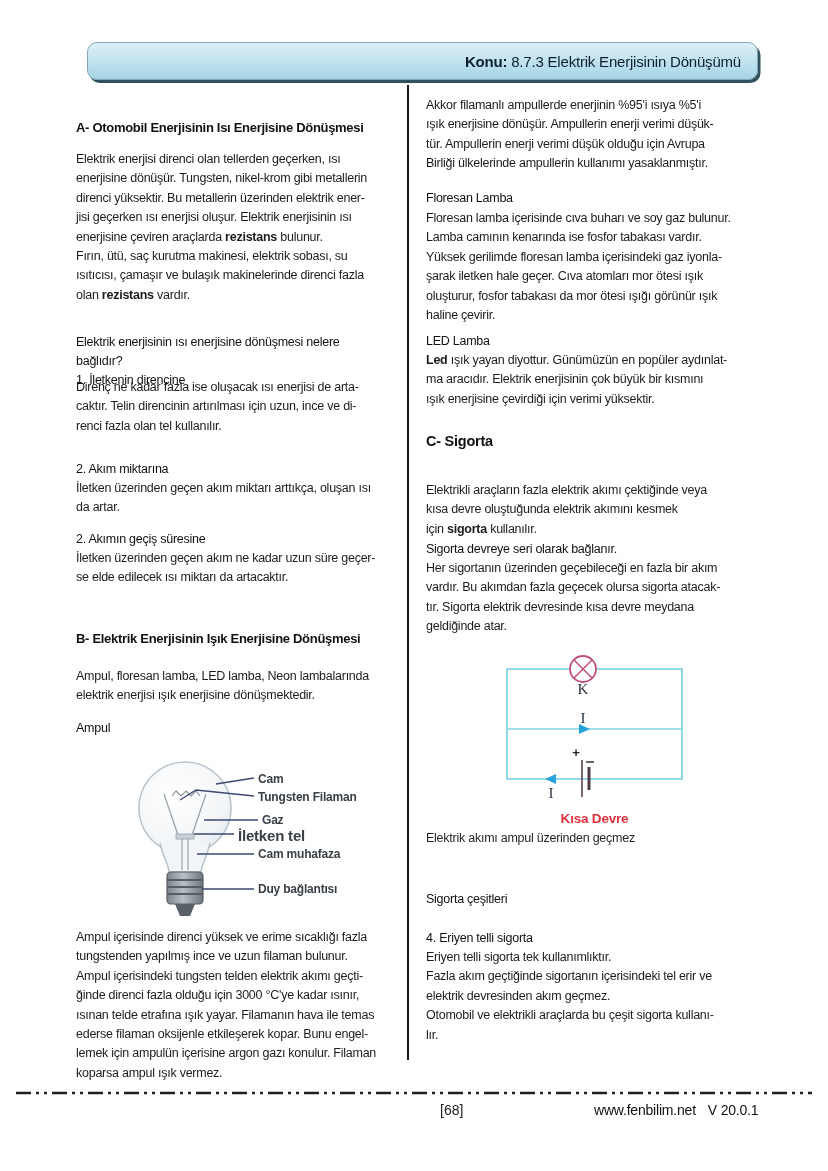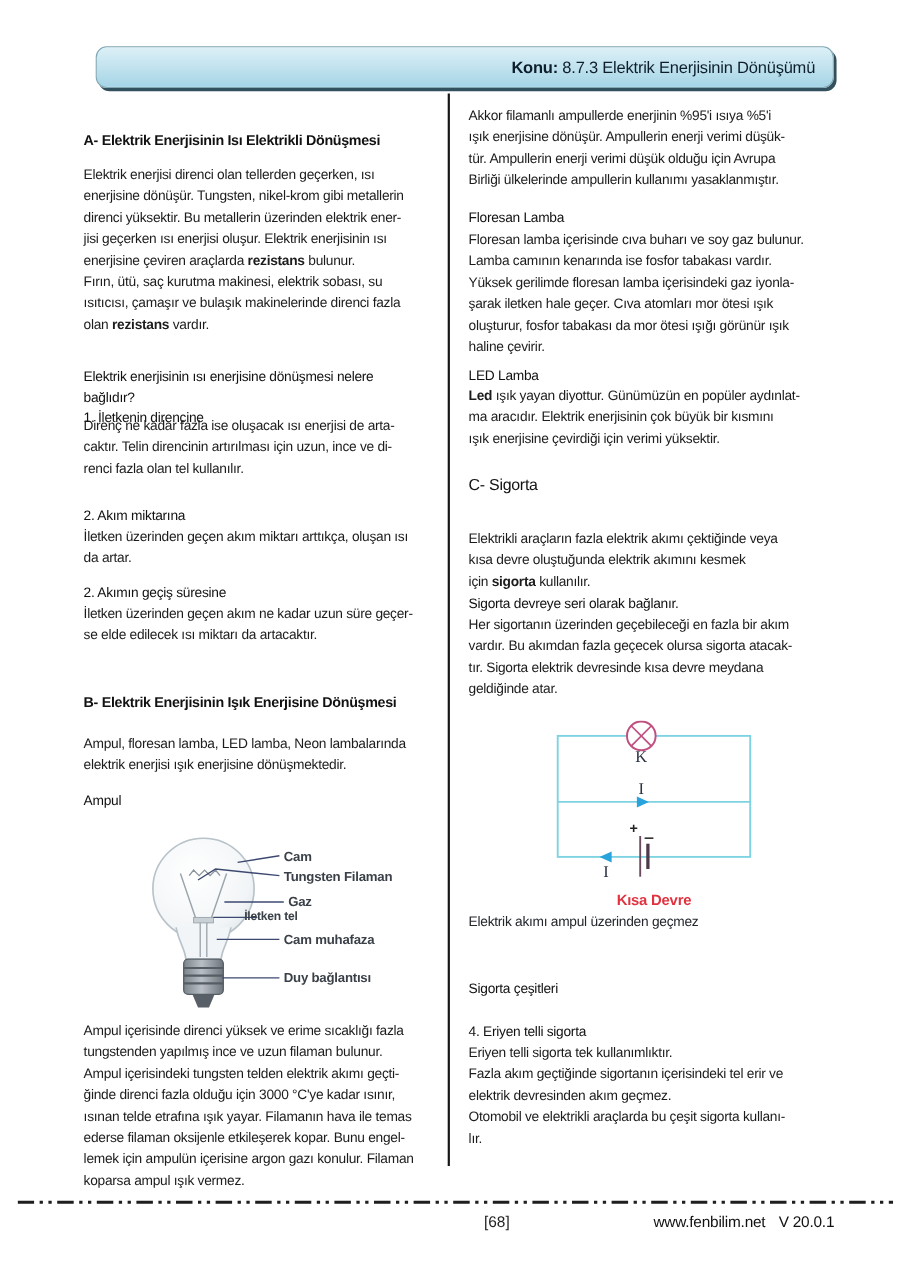--- a/index.html
+++ b/index.html
@@ -21,29 +21,29 @@
   .banner b{margin-right:4px;}
   
   .col{position:absolute;top:0;height:1171px;}
   .col-left{left:76px;width:336px;}
   .col-right{left:426px;width:350px;}
   .divider{position:absolute;left:407px;top:85px;width:2px;height:975px;background:#161616;}
   .blk{position:absolute;left:0;right:0;white-space:pre-line;
        font-size:12.5px;line-height:19.4px;letter-spacing:-0.25px;color:#1c1c1c;}
   .h-major{font-weight:bold;font-size:13px;letter-spacing:-0.3px;color:#111;}
   .h-sub{font-weight:normal;font-size:12.5px;color:#111;}
-  .h-c{font-weight:normal;font-size:14.5px;color:#111;}
+  .h-c{font-weight:bold;font-size:14.5px;color:#111;}
   
   .fig-bulb{position:absolute;left:0;top:750px;width:336px;height:176px;}
   .fig-bulb svg{position:absolute;left:0;top:0;}
   .bulb-lbl{position:absolute;font-size:12px;font-weight:bold;color:#3a4047;white-space:nowrap;letter-spacing:-0.2px;text-align:right;}
   .lbl-cam{left:182px;top:22px;}
   .lbl-tungsten{left:182px;top:40px;}
   .lbl-gaz{left:186px;top:63px;}
-  .lbl-iletken{left:146px;top:77px;font-size:11px;}
+  .lbl-iletken{left:162px;top:77px;font-size:15px;}
   .lbl-muhafaza{left:182px;top:97px;}
   .lbl-duy{left:182px;top:132px;}
   
   .fig-circuit{position:absolute;left:0;top:655px;width:350px;height:176px;}
   .fig-circuit svg{position:absolute;left:0;top:0;}
   .cir-lbl{position:absolute;font-family:"Liberation Serif",serif;font-size:15px;color:#2b3442;}
   .cir-k{left:147px;top:26px;width:20px;text-align:center;}
   .cir-i-top{left:147px;top:55px;width:20px;text-align:center;}
   .cir-i-bottom{left:115px;top:130px;width:20px;text-align:center;}
   .cir-plus{left:140px;top:90px;width:20px;text-align:center;font-family:"Liberation Sans",sans-serif;font-weight:bold;font-size:13px;color:#222;}
@@ -64,21 +64,21 @@
 
   <div class="banner">
     <b>Konu:</b>
     <span>8.7.3 Elektrik Enerjisinin Dönüşümü</span>
   </div>
 
   <div class="divider"></div>
 
   <div class="col col-left">
 
-    <div class="blk h-major" style="top:118px">A- Elektrik Enerjisinin Isı Elektrikli Dönüşmesi</div>
+    <div class="blk h-major" style="top:118px">A- Otomobil Enerjisinin Isı Enerjisine Dönüşmesi</div>
 
     <div class="blk" style="top:150px"><span>Elektrik enerjisi direnci olan tellerden geçerken, ısı
 enerjisine dönüşür. Tungsten, nikel-krom gibi metallerin
 direnci yüksektir. Bu metallerin üzerinden elektrik ener-
 jisi geçerken ısı enerjisi oluşur. Elektrik enerjisinin ısı
 enerjisine çeviren araçlarda </span><b>rezistans</b><span> bulunur.
 Fırın, ütü, saç kurutma makinesi, elektrik sobası, su
 ısıtıcısı, çamaşır ve bulaşık makinelerinde direnci fazla
 olan </span><b>rezistans</b><span> vardır.</span></div>
 

